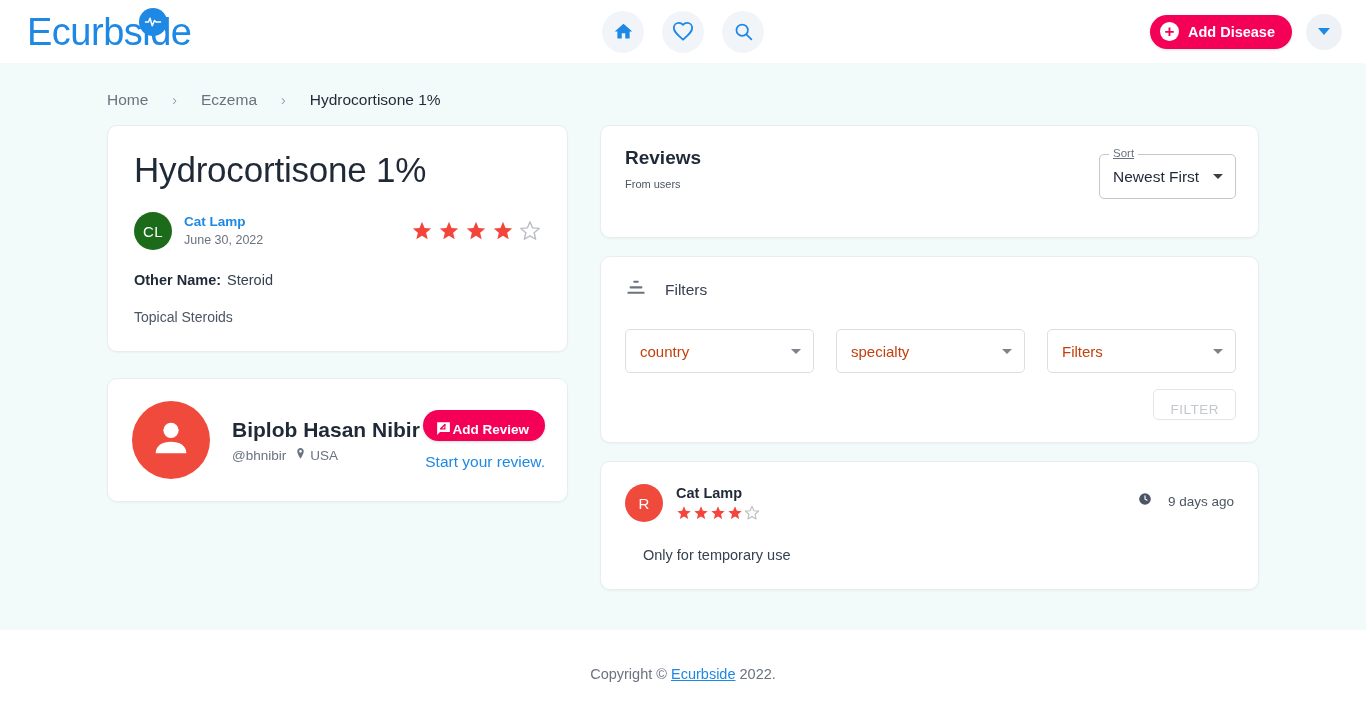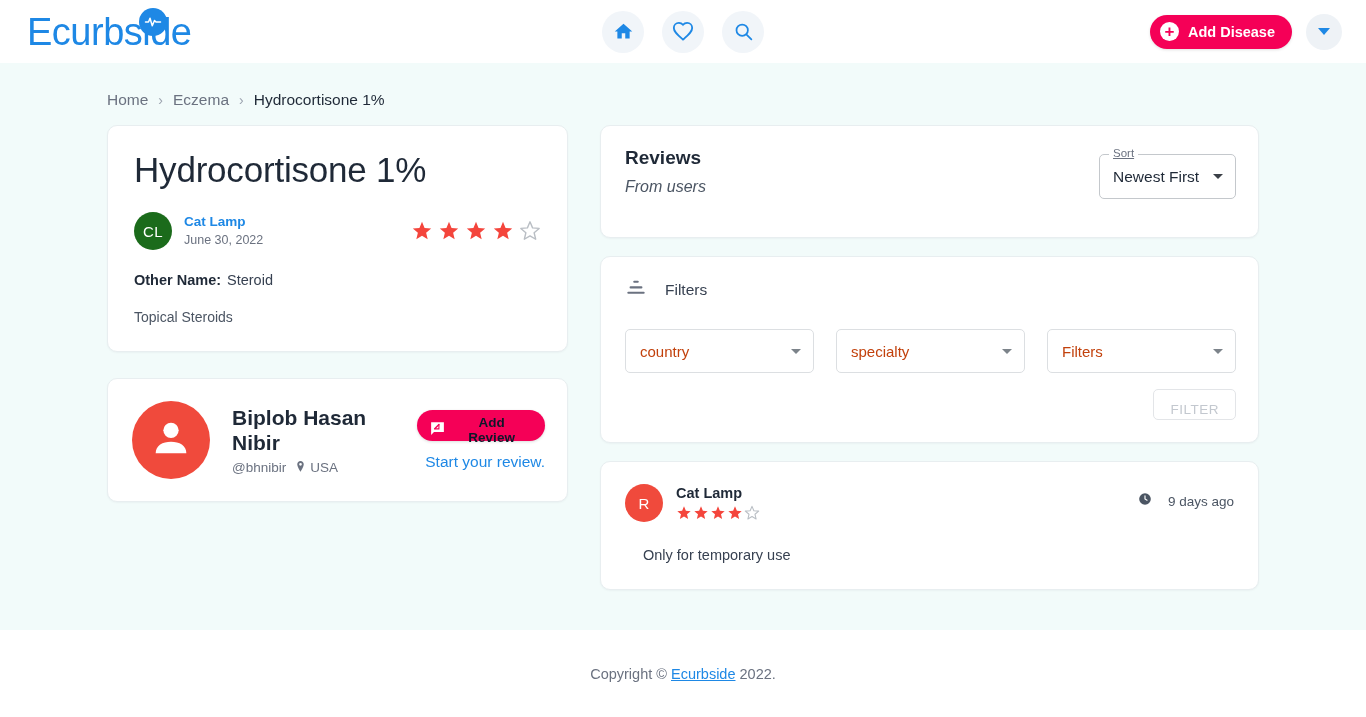--- a/index.html
+++ b/index.html
@@ -100,21 +100,21 @@
   }
 
   
   .main {
     flex: 1 1 auto;
     background: #f2fbfa;
     padding: 0 107px;
     position: relative;
   }
   .breadcrumb {
-    display: flex; align-items: center; gap: 10px;
+    display: flex; align-items: center; gap: 24px;
     padding-top: 28px; padding-bottom: 0;
     font-size: 15.5px;
     height: 45px;
   }
   .crumb-link { color: #6b7280; cursor: pointer; text-decoration: none; }
   .crumb-sep { color: #9ca3af; font-size: 14px; }
   .crumb-current { color: #1f2937; }
 
   .columns {
     display: flex; gap: 32px;
@@ -188,42 +188,42 @@
   .profile-sub {
     margin-top: 5px; display: flex; align-items: center; gap: 8px;
     font-size: 13.5px; color: #6b7280;
   }
   .profile-sub .loc { display: inline-flex; align-items: center; gap: 3px; }
   .profile-actions {
     margin-left: auto; display: flex; flex-direction: column;
     align-items: flex-end; gap: 12px;
   }
   .add-review-btn {
-    display: flex; align-items: center; gap: 8px;
-    background: #f50057; color: #0f172a;
+    display: flex; align-items: center; 
+    background: #f50057; color: #ffffff;
     border: none; border-radius: 19px;
     height: 31px; padding: 9px 16px 0 12px;
     font-size: 13.5px; font-weight: 700;
     cursor: pointer;
     font-family: "Liberation Sans", sans-serif;
     box-shadow: 0 1px 3px rgba(0,0,0,.14);
   }
   .start-review-link {
     font-size: 15.5px; color: #1e88e5; cursor: pointer;
     text-decoration: none;
   }
 
   
   .reviews-head-card {
     padding: 20px 22px 22px 24px;
     display: flex; align-items: flex-start;
     min-height: 113px;
   }
   .reviews-title { font-size: 19px; font-weight: 700; color: #1f2937; line-height: 1.25; }
-  .reviews-sub { font-size: 16px; color: #4b5563; margin-top: 8px; font-style: italic; }
+  .reviews-sub { font-size: 11px; color: #4b5563; margin-top: 8px; }
   .sort-wrap { margin-left: auto; position: relative; margin-top: 8px; }
   .sort-field {
     border: 1px solid #c4c8cc;
     border-radius: 5px;
     width: 137px; height: 45px;
     display: flex; align-items: center;
     padding: 0 12px 0 13px;
     background: #fff;
     cursor: pointer;
     position: relative;

